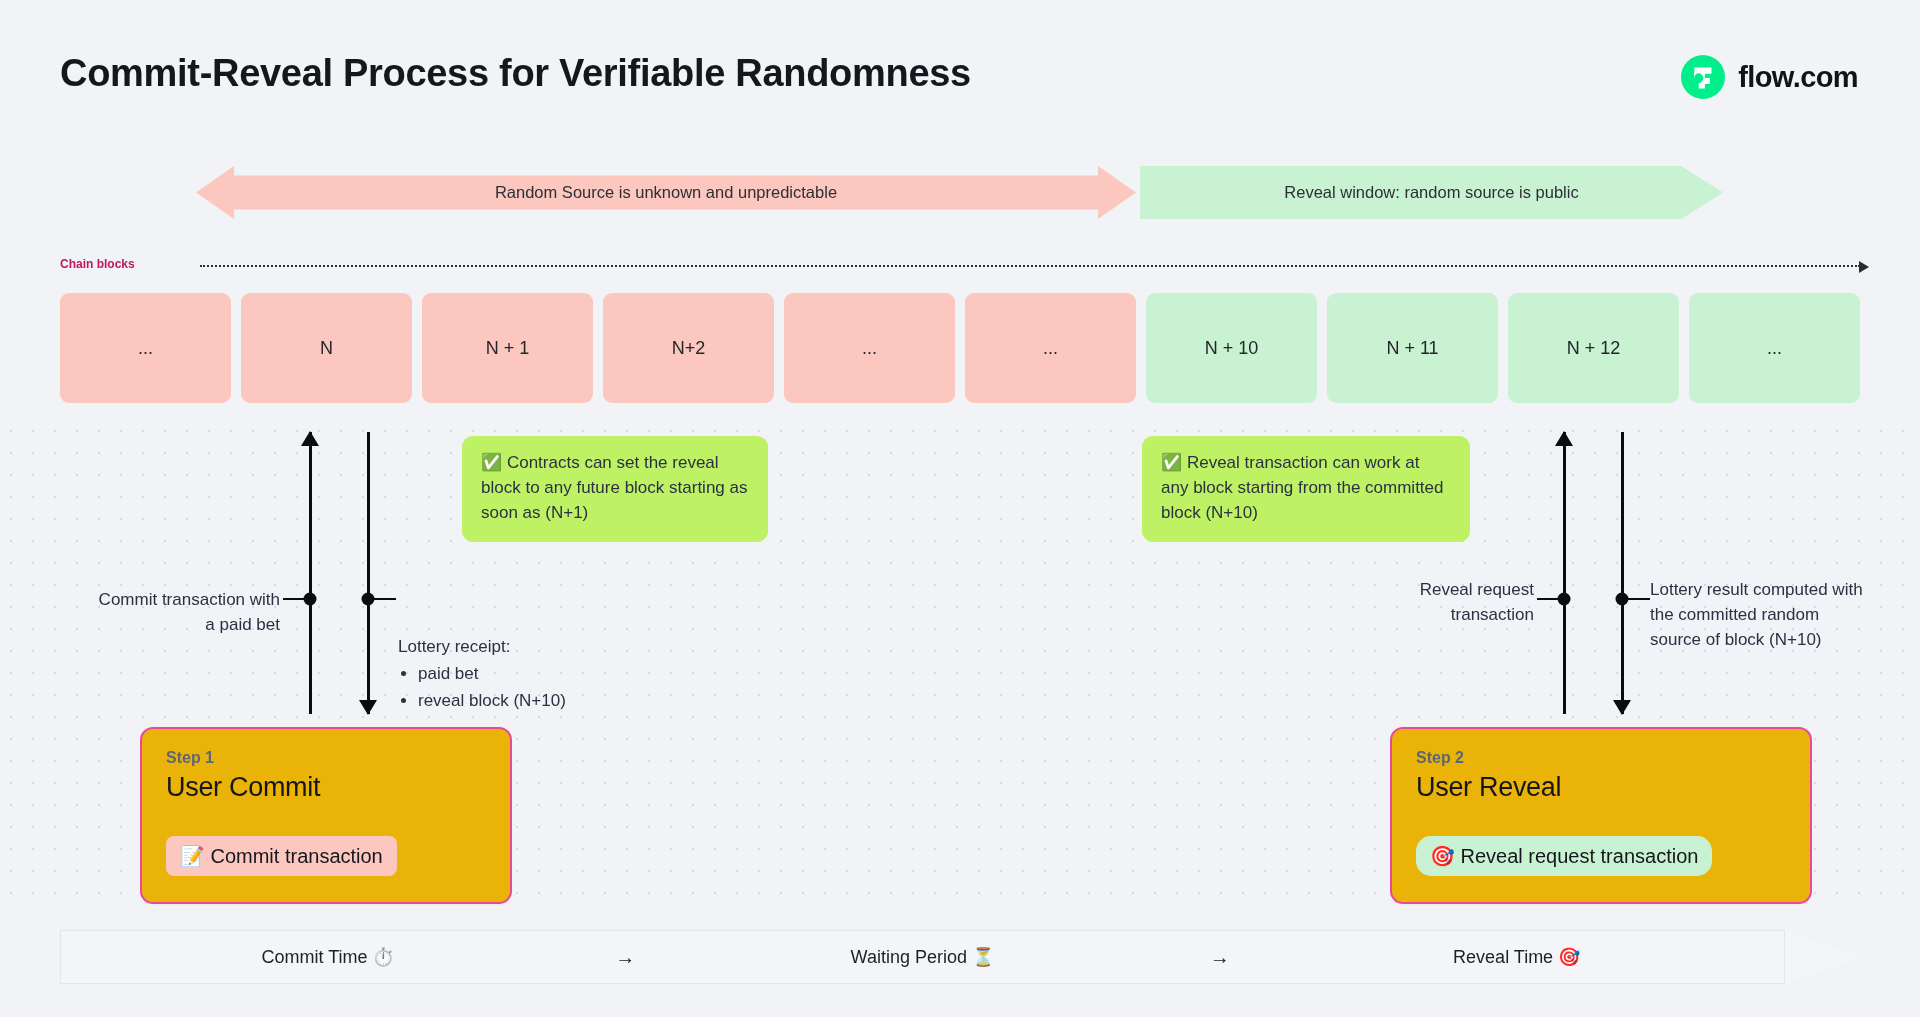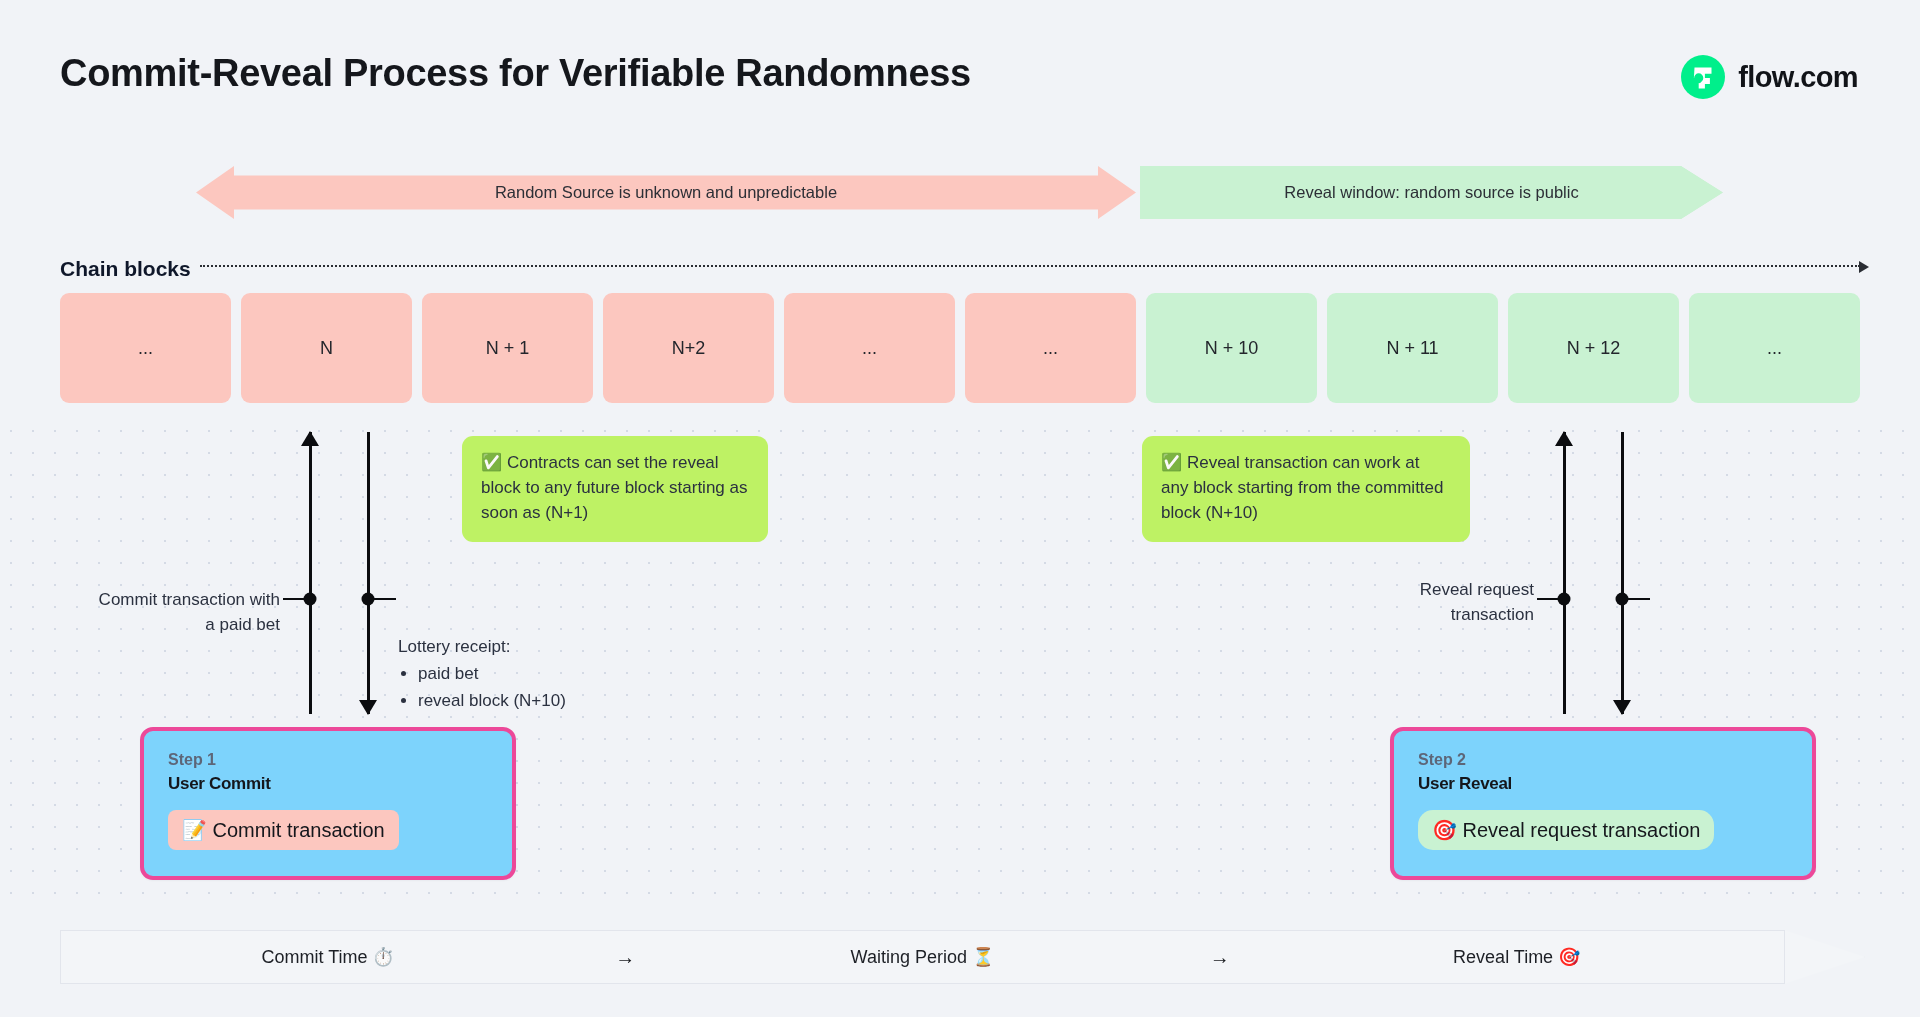--- a/index.html
+++ b/index.html
@@ -55,21 +55,21 @@
   }
   .banner-green .tip{
     position:absolute;right:-0px;top:-18px;width:42px;height:89px;
     background:#c9f2d2;
     -webkit-clip-path:polygon(0 20%,0 80%,100% 50%);
     clip-path:polygon(0 20%,0 80%,100% 50%);
   }
 
   
   .chain-label{
-    position:absolute;left:60px;top:257px;font-size:21px;font-weight:700;color:#0f172a;
+    position:absolute;left:60px;top:257px;font-size:12px;font-weight:700;color:#be185d;
   }
   .chain-line{
     position:absolute;left:200px;top:265px;width:1660px;height:2px;
     border-top:2.5px dotted #2a2d33;
   }
   .chain-line .head{
     position:absolute;right:-9px;top:-6px;width:0;height:0;
     border-top:6px solid transparent;border-bottom:6px solid transparent;border-left:10px solid #2a2d33;
   }
 
@@ -111,25 +111,25 @@
   }
 
   .side-label{
     position:absolute;font-size:17px;line-height:1.46;color:#2b3140;
   }
   .side-label ul{margin:2px 0 0 0;padding-left:20px;}
   .side-label li{margin:2px 0;}
 
   
   .step-card{
-    position:absolute;background:#7dd3fc;border:4px solid #ec4899;border-radius:13px;
+    position:absolute;background:#eab308;border:2px solid #ec4899;border-radius:13px;
     padding:20px 24px 26px 24px;box-shadow:0 1px 2px rgba(20,25,40,.04);
   }
   .step-kicker{font-size:16px;font-weight:700;color:#5d6678;margin-bottom:5px;}
-  .step-title{font-size:17px;font-weight:700;color:#14161b;letter-spacing:-.3px;margin-bottom:16px;}
+  .step-title{font-size:27px;font-weight:400;color:#14161b;letter-spacing:-.3px;margin-bottom:33px;}
   .step-pill{
     display:inline-block;border-radius:8px;padding:8px 14px;
     font-size:20px;color:#15171c;white-space:nowrap;
   }
   .pill-pink{background:#fcc7bf;}
   .pill-green{background:#c9f2d2;border-radius:15px;}
   #step-1{left:140px;top:727px;width:320px;}
   #step-2{left:1390px;top:727px;width:370px;}
 
   
@@ -225,20 +225,21 @@
   </div>
 
   <div class="vline" style="left:1621px;top:432px;height:282px;">
     <div class="arrowhead-down"></div>
     <div class="dot" style="top:167px;"></div>
     <div class="stub" style="left:2.6px;width:26px;margin-top:-1.3px;top:167px;"></div>
   </div>
 
   <div class="side-label" style="left:1368px;top:578px;width:166px;text-align:right;">Reveal request transaction</div>
 
+  <div class="side-label" style="left:1650px;top:578px;width:215px;">Lottery result computed with the committed random source of block (N+10)</div>
 
   <div class="callout" id="callout-commit">
     <span class="emoji">✅</span>
     <span>Contracts can set the reveal block to any future block starting as soon as (N+1)</span>
   </div>
 
   <div class="callout" id="callout-reveal">
     <span class="emoji">✅</span>
     <span>Reveal transaction can work at any block starting from the committed block (N+10)</span>
   </div>

